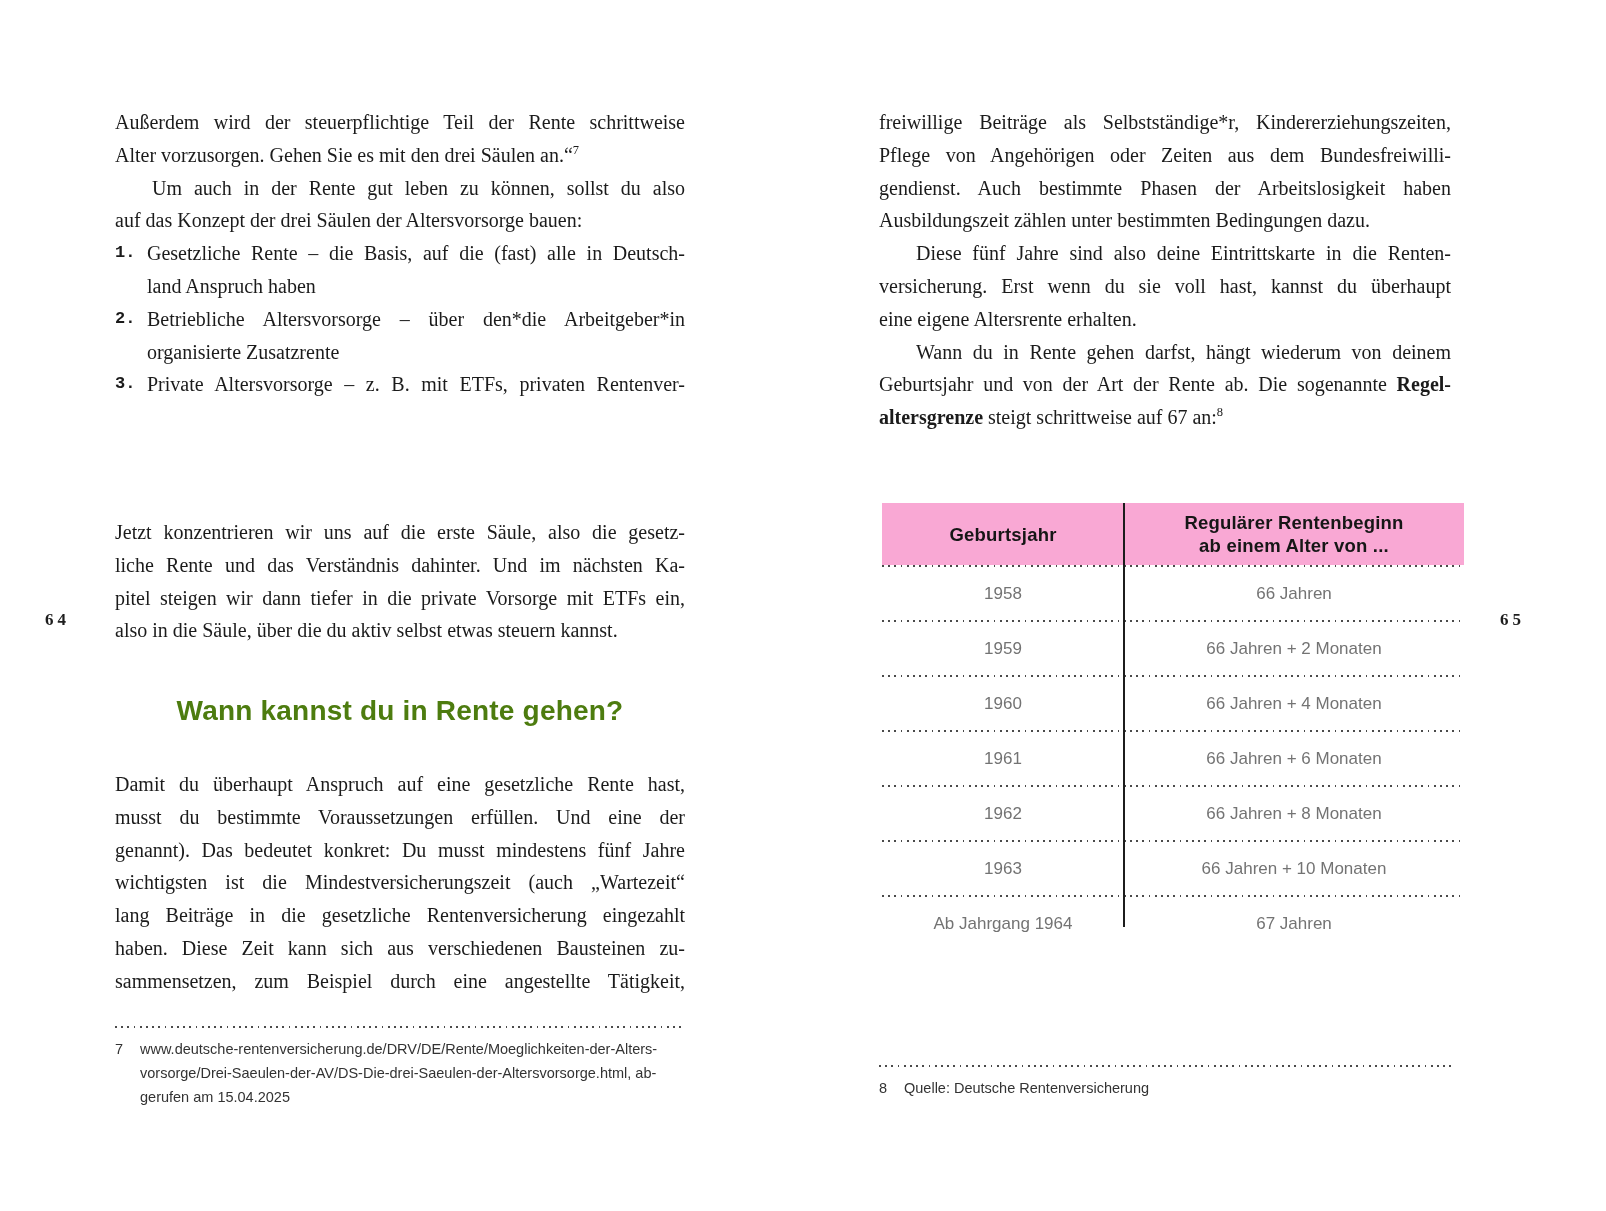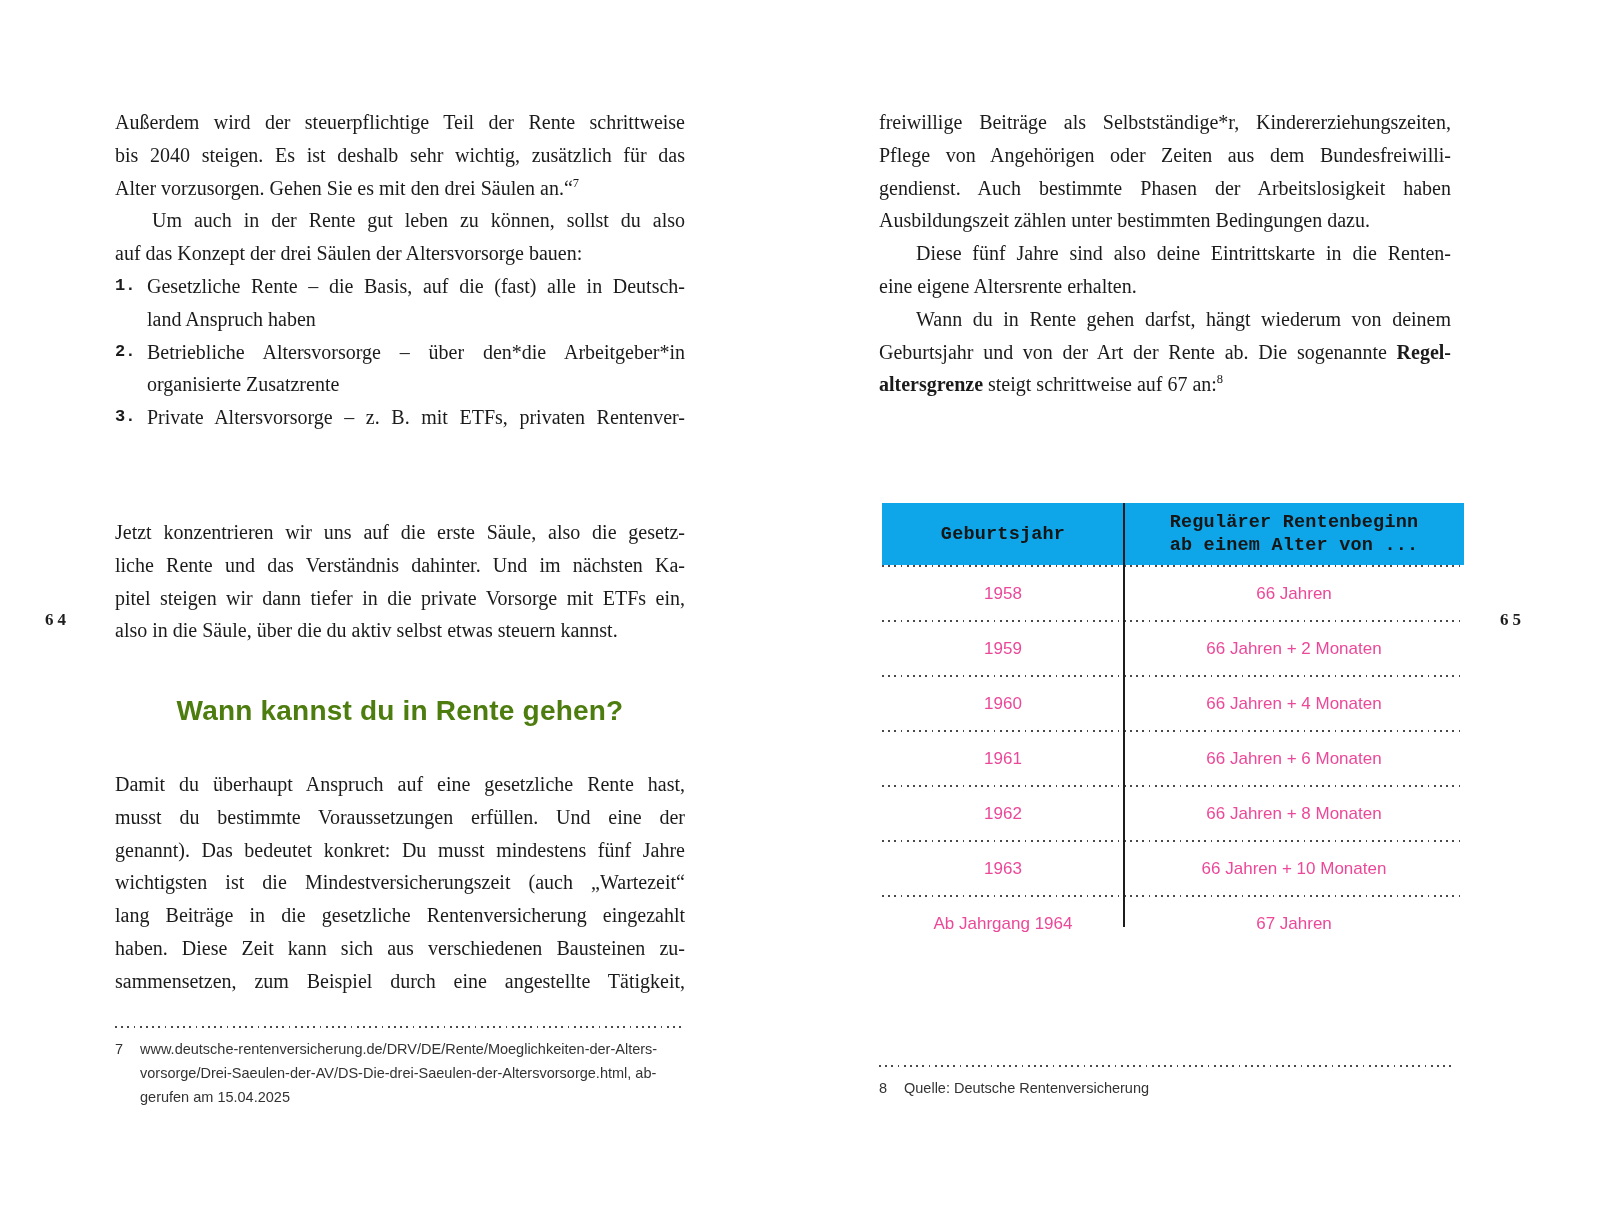--- a/index.html
+++ b/index.html
@@ -61,21 +61,21 @@
     align-items:center; text-align:center;
     font-family:"Liberation Sans", sans-serif;
     font-weight:bold; font-size:18.5px; line-height:23px;
     letter-spacing:0.2px; color:#161616;
   }
   .trow {
     height:53px;
     display:grid; grid-template-columns:242px 1fr;
     align-items:center; text-align:center;
     font-family:"Liberation Sans", sans-serif;
-    font-size:17px; color:#ec4899;
+    font-size:17px; color:#737373;
   }
   .vline {
     position:absolute; left:241px; top:0; height:424px; width:2px;
     background:#1c1c1c;
   }
 
   .footnote {
     position:absolute; width:100%;
     font-family:"Liberation Sans", sans-serif;
     font-size:14.5px; color:#333333;
@@ -85,21 +85,20 @@
   .fn-body { position:relative; padding-left:25px; margin-top:9px; }
   .fn-num { position:absolute; left:0; top:0; line-height:24px; }
   .fn-line { line-height:24px; }
 </style>
 </head>
 <body>
 
 <div class="col" id="col-left">
   <div class="flow" id="flow-a">
       <div class="line j"><span>Außerdem wird der steuerpflichtige Teil der Rente schrittweise</span></div>
-      <div class="line j"><span>bis 2040 steigen. Es ist deshalb sehr wichtig, zusätzlich für das</span></div>
       <div class="line"><span>Alter vorzusorgen. Gehen Sie es mit den drei Säulen an.“</span><sup>7</sup></div>
       <div class="line j ind"><span>Um auch in der Rente gut leben zu können, sollst du also</span></div>
       <div class="line"><span>auf das Konzept der drei Säulen der Altersvorsorge bauen:</span></div>
       <div class="line j hang"><span class="num">1.</span><span>Gesetzliche Rente – die Basis, auf die (fast) alle in Deutsch-</span></div>
       <div class="line hang"><span>land Anspruch haben</span></div>
       <div class="line j hang"><span class="num">2.</span><span>Betriebliche Altersvorsorge – über den*die Arbeitgeber*in</span></div>
       <div class="line hang"><span>organisierte Zusatzrente</span></div>
       <div class="line j hang"><span class="num">3.</span><span>Private Altersvorsorge – z. B. mit ETFs, privaten Rentenver-</span></div>
     </div>
   <div class="flow" id="flow-b">
@@ -133,28 +132,29 @@
 
 <div class="pagenum" id="pagenum-left">64</div>
 
 <div class="col" id="col-right">
   <div class="flow" id="flow-d">
       <div class="line j"><span>freiwillige Beiträge als Selbstständige*r, Kindererziehungszeiten,</span></div>
       <div class="line j"><span>Pflege von Angehörigen oder Zeiten aus dem Bundesfreiwilli-</span></div>
       <div class="line j"><span>gendienst. Auch bestimmte Phasen der Arbeitslosigkeit haben</span></div>
       <div class="line"><span>Ausbildungszeit zählen unter bestimmten Bedingungen dazu.</span></div>
       <div class="line j ind"><span>Diese fünf Jahre sind also deine Eintrittskarte in die Renten-</span></div>
+      <div class="line j"><span>versicherung. Erst wenn du sie voll hast, kannst du überhaupt</span></div>
       <div class="line"><span>eine eigene Altersrente erhalten.</span></div>
       <div class="line j ind"><span>Wann du in Rente gehen darfst, hängt wiederum von deinem</span></div>
       <div class="line j"><span>Geburtsjahr und von der Art der Rente ab. Die sogenannte </span><span class="b">Regel-</span></div>
       <div class="line"><span class="b">altersgrenze</span><span> steigt schrittweise auf 67 an:</span><sup>8</sup></div>
     </div>
 
   <div class="table" id="pension-table">
-    <div class="thead" id="thead" style="background: #0ea5e9; font-family: Liberation Mono, monospace;">
+    <div class="thead" id="thead" style="background: #f9a8d4;">
       <div>Geburtsjahr</div>
       <div id="th2">
           <div>Regulärer Rentenbeginn</div>
           <div>ab einem Alter von ...</div>
         </div>
     </div>
     <div id="table-rows">
         <div class="dotline"></div>
         <div class="trow">
           <div>1958</div>

